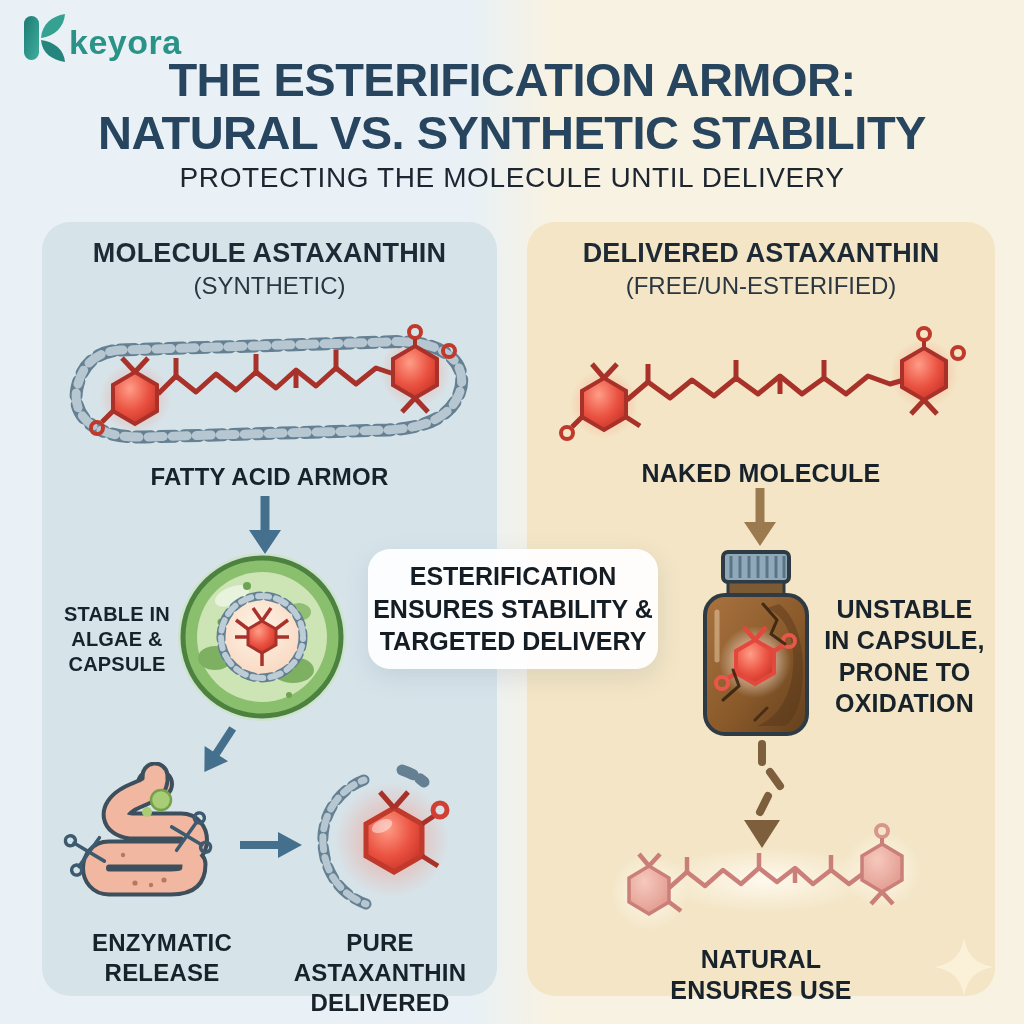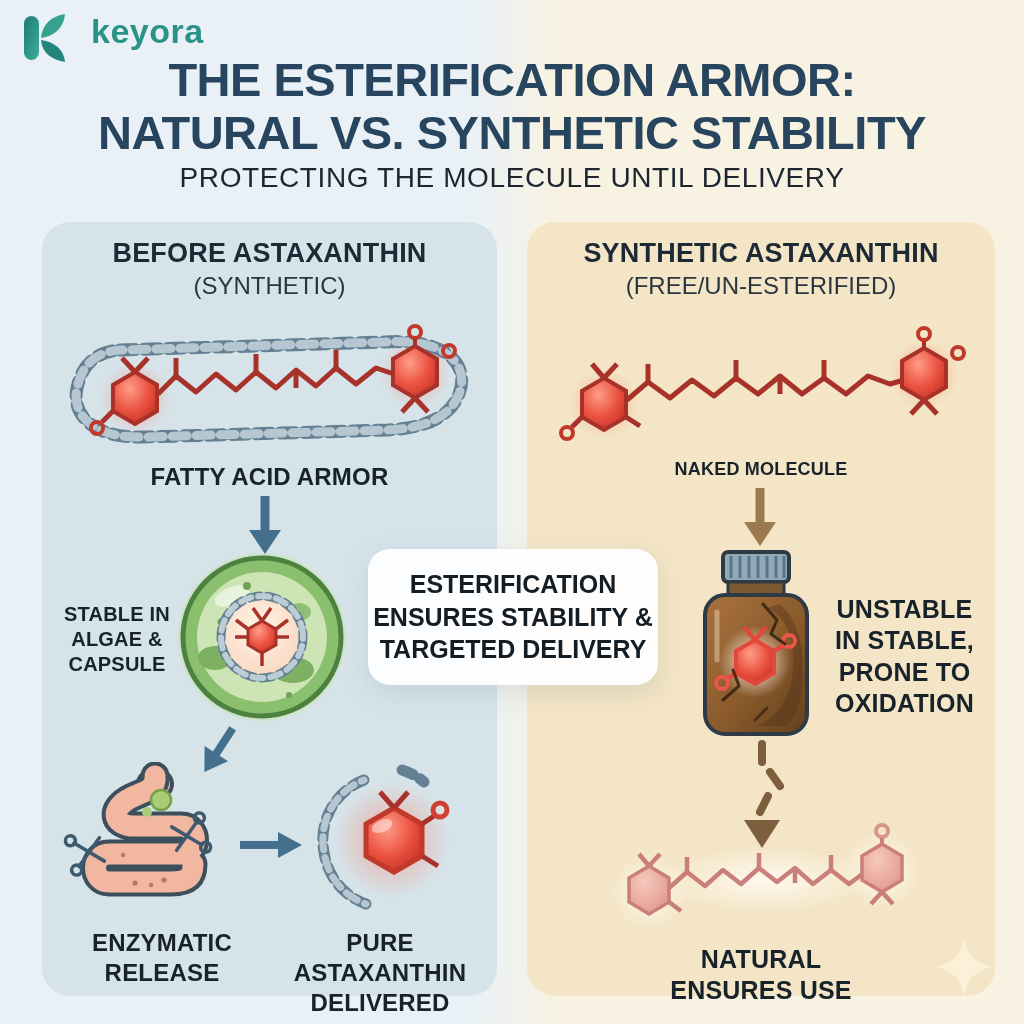--- a/index.html
+++ b/index.html
@@ -1,35 +1,35 @@
 <!DOCTYPE html>
 <html><head>
 <meta charset="utf-8">
 <style>
   html,body{margin:0;padding:0;}
   .canvas{position:relative;width:1024px;height:1024px;overflow:hidden;
     background:linear-gradient(90deg,#e9f1f6 0%,#e9f1f6 46%,#f8f2e2 54%,#f8f2e2 100%);
     font-family:"Liberation Sans","DejaVu Sans",sans-serif;}
   .abs{position:absolute;}
-  .logo{position:absolute;left:22px;top:12px;display:flex;align-items:flex-start;gap:25px;}
+  .logo{position:absolute;left:22px;top:12px;display:flex;align-items:flex-end;gap:3px;}
   .logo-text{font-size:34px;font-weight:600;color:#2a9287;letter-spacing:.5px;}
   .title{position:absolute;top:54px;left:0;width:100%;text-align:center;color:#27455e;
     font-weight:800;font-size:47px;line-height:1.12;letter-spacing:-.5px;white-space:nowrap;}
   .subtitle{position:absolute;top:162px;left:0;width:100%;text-align:center;
     font-size:28px;font-weight:500;color:#1c2530;letter-spacing:.6px;}
   .panel{position:absolute;top:222px;height:774px;border-radius:28px;}
   .panel-left{left:42px;width:455px;background:#d6e4ea;}
   .panel-right{left:527px;width:468px;background:#f3e5c5;}
   .panel-title{position:absolute;top:16px;left:0;width:100%;text-align:center;
     font-size:27px;font-weight:800;color:#1d2a35;letter-spacing:.2px;}
   .panel-sub{position:absolute;top:50px;left:0;width:100%;text-align:center;
     font-size:24px;font-weight:500;color:#2a3640;}
   .label{position:absolute;font-size:24px;font-weight:700;color:#18222b;
     text-align:center;line-height:1.25;letter-spacing:.2px;}
-  .callout{position:absolute;left:368px;top:549px;width:290px;height:136px;z-index:6;
+  .callout{position:absolute;left:368px;top:549px;width:290px;height:120px;z-index:6;
     background:rgba(255,255,255,.93);border-radius:22px;display:flex;flex-direction:column;
     justify-content:center;text-align:center;font-size:25px;font-weight:800;color:#141c24;
     line-height:1.3;box-shadow:0 8px 24px rgba(100,115,130,.16);}
   svg{display:block;}
 </style>
 </head>
 <body>
 
 <div class="canvas">
 
@@ -79,21 +79,21 @@
     <span class="logo-text">keyora</span>
   </div>
 
   <div class="title">
     <div>THE ESTERIFICATION ARMOR:</div>
     <div>NATURAL VS. SYNTHETIC STABILITY</div>
   </div>
   <div class="subtitle">PROTECTING THE MOLECULE UNTIL DELIVERY</div>
 
   <div class="panel panel-left">
-    <div class="panel-title">BEFORE ASTAXANTHIN</div>
+    <div class="panel-title">MOLECULE ASTAXANTHIN</div>
     <div class="panel-sub">(SYNTHETIC)</div>
 
     <div class="abs" style="left:8px;top:88px;">
       <svg width="440" height="150" viewBox="0 0 440 150">
         <circle cx="85" cy="88" r="36" fill="url(#glowRed)"></circle>
         <circle cx="365" cy="62" r="36" fill="url(#glowRed)"></circle>
         <path d="M 70,40 L 335,32 C 398,28 420,56 409,84 C 400,107 376,118 338,120 L 95,127 C 45,129 21,106 27,78 C 32,55 45,42 70,40 Z" fill="none" stroke="#648092" stroke-width="13" stroke-dasharray="15 9" stroke-linecap="round"></path>
         <path d="M 70,40 L 335,32 C 398,28 420,56 409,84 C 400,107 376,118 338,120 L 95,127 C 45,129 21,106 27,78 C 32,55 45,42 70,40 Z" fill="none" stroke="#b6c7d2" stroke-width="9" stroke-dasharray="15 9" stroke-dashoffset="12" stroke-linecap="round"></path>
         <polyline points="108,84 126,66 146,82 166,64 186,80 206,62 226,78 246,60 266,76 286,58 306,74 326,58 344,64" fill="none" stroke="#a8322a" stroke-width="5" stroke-linejoin="round"></polyline>
         <line x1="126" y1="66" x2="126" y2="48" stroke="#a8322a" stroke-width="5"></line>
@@ -216,21 +216,21 @@
       <div>ENZYMATIC</div>
       <div>RELEASE</div>
     </div>
     <div class="label" style="left:218px;top:706px;width:240px;text-align:center;">
       <div>PURE ASTAXANTHIN</div>
       <div>DELIVERED</div>
     </div>
   </div>
 
   <div class="panel panel-right">
-    <div class="panel-title">SYNTHETIC ASTAXANTHIN</div>
+    <div class="panel-title">DELIVERED ASTAXANTHIN</div>
     <div class="panel-sub">(FREE/UN-ESTERIFIED)</div>
 
     <div class="abs" style="left:25px;top:100px;">
       <svg width="420" height="135" viewBox="0 0 420 135">
         <circle cx="52" cy="82" r="34" fill="url(#glowRed)"></circle>
         <circle cx="372" cy="52" r="34" fill="url(#glowRed)"></circle>
         <polyline points="75,78 96,60 118,76 140,58 162,74 184,56 206,72 228,54 250,72 272,56 294,72 316,54 338,62 352,58" fill="none" stroke="#a8322a" stroke-width="5" stroke-linejoin="round"></polyline>
         <line x1="96" y1="60" x2="96" y2="42" stroke="#a8322a" stroke-width="5"></line>
         <line x1="184" y1="56" x2="184" y2="38" stroke="#a8322a" stroke-width="5"></line>
         <line x1="272" y1="56" x2="272" y2="38" stroke="#a8322a" stroke-width="5"></line>
@@ -242,21 +242,21 @@
         <circle cx="15" cy="111" r="6" fill="none" stroke="#c0392b" stroke-width="4"></circle>
         <line x1="74" y1="95" x2="88" y2="104" stroke="#a8322a" stroke-width="5"></line>
         <polygon points="372,26 394,39 394,65 372,78 350,65 350,39" fill="url(#hexGrad)" stroke="#a8322a" stroke-width="4"></polygon>
         <line x1="372" y1="78" x2="359" y2="92" stroke="#a8322a" stroke-width="5"></line>
         <line x1="372" y1="78" x2="385" y2="92" stroke="#a8322a" stroke-width="5"></line>
         <circle cx="372" cy="12" r="6" fill="none" stroke="#c0392b" stroke-width="4"></circle>
         <circle cx="406" cy="31" r="6" fill="none" stroke="#c0392b" stroke-width="4"></circle>
         <line x1="372" y1="26" x2="372" y2="19" stroke="#a8322a" stroke-width="4"></line>
       </svg>
     </div>
-    <div class="label" style="top:236px;left:0;width:100%;font-size:18px;">NAKED MOLECULE</div>
+    <div class="label" style="top:236px;left:0;width:100%;font-size:25px;">NAKED MOLECULE</div>
 
     <div class="abs" style="left:215px;top:266px;">
       <svg width="36" height="58" viewBox="0 0 36 58">
         <line x1="18" y1="0" x2="18" y2="36" stroke="#9c7a50" stroke-width="9"></line>
         <polygon points="2,34 34,34 18,58" fill="#9c7a50"></polygon>
       </svg>
     </div>
 
     <div class="abs" style="left:170px;top:326px;">
       <svg width="118" height="192" viewBox="0 0 118 192">
@@ -284,21 +284,21 @@
         <line x1="39" y1="125" x2="30" y2="131" stroke="#e2483c" stroke-width="4.5"></line>
         <circle cx="25" cy="135" r="6" fill="none" stroke="#e8574a" stroke-width="4"></circle>
         <polyline points="66,56 80,72 74,86 88,96" fill="none" stroke="#33200e" stroke-width="3" stroke-linecap="round" opacity=".85"></polyline>
         <polyline points="26,152 42,138 36,122" fill="none" stroke="#33200e" stroke-width="3" stroke-linecap="round" opacity=".85"></polyline>
         <polyline points="58,172 70,160" fill="none" stroke="#33200e" stroke-width="3" stroke-linecap="round" opacity=".7"></polyline>
       </svg>
     </div>
 
     <div class="label" style="left:295px;top:372px;width:165px;font-size:25px;">
       <div>UNSTABLE</div>
-      <div>IN STABLE,</div>
+      <div>IN CAPSULE,</div>
       <div>PRONE TO</div>
       <div>OXIDATION</div>
     </div>
 
     <div class="abs" style="left:207px;top:518px;">
       <svg width="56" height="120" viewBox="0 0 56 120">
         <g stroke="#7d5f3d" stroke-width="8" stroke-linecap="round">
           <line x1="28" y1="4" x2="28" y2="22"></line>
           <line x1="36" y1="32" x2="46" y2="46"></line>
           <line x1="34" y1="56" x2="26" y2="72"></line>

